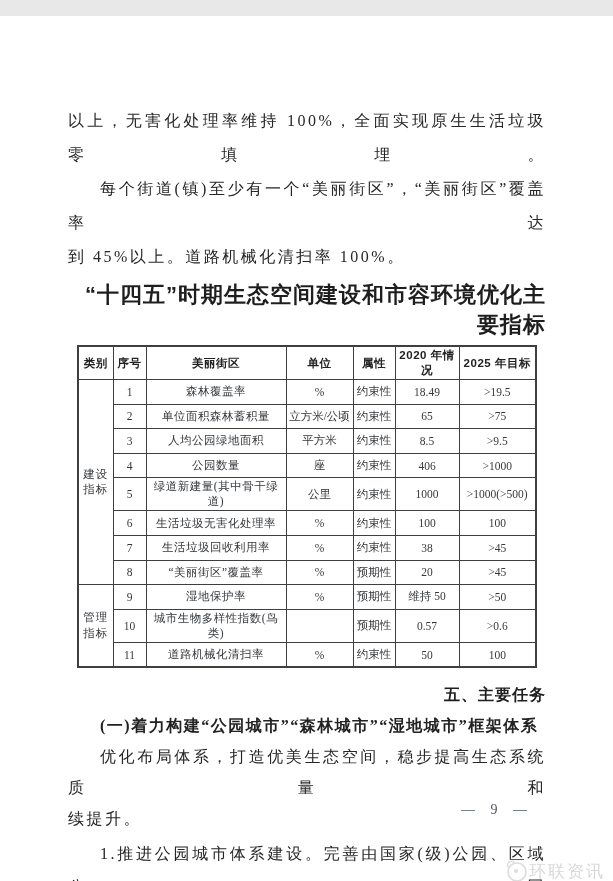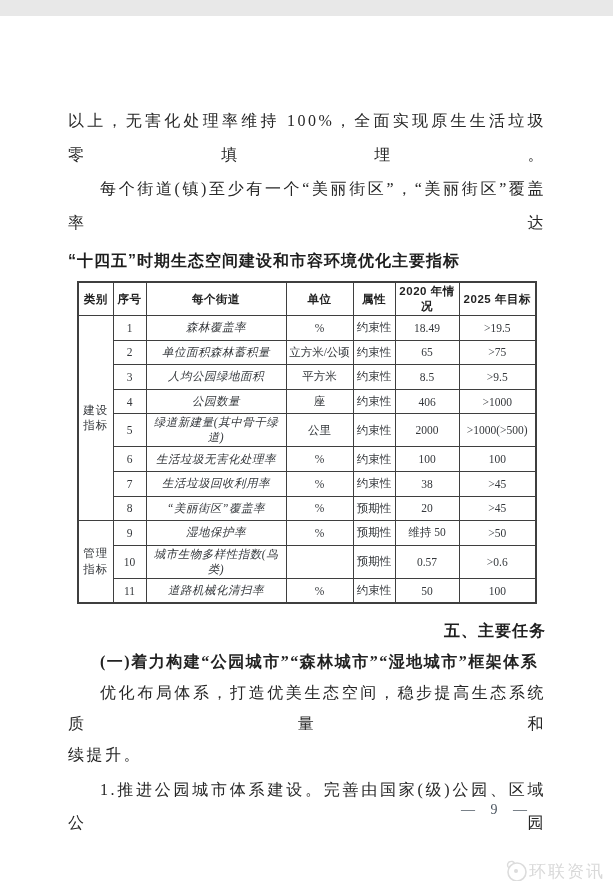--- a/index.html
+++ b/index.html
@@ -20,23 +20,23 @@
     line-height:34px;
     letter-spacing:2.5px;
     white-space:nowrap;
   }
   .fill{text-align:justify;text-align-last:justify;white-space:normal;}
   .indent{text-indent:2em;}
 
   .table-title{
     font-family:"Liberation Sans","DejaVu Sans",sans-serif;
     font-weight:bold;
-    font-size:16px;
+    font-size:22px;
     letter-spacing:1px;
-    text-align:left;
+    text-align:right;
     line-height:30px;
     margin-top:6px;
     color:#1e1e1e;
   }
 
   table.indicators{
     border-collapse:collapse;
     table-layout:fixed;
     width:398px;
     margin:5px 0 0 9px;
@@ -52,21 +52,21 @@
     overflow:hidden;
   }
   table.indicators th{
     font-family:"Liberation Sans","DejaVu Sans",sans-serif;
     font-weight:bold;
     height:19px;
     color:#222;
     letter-spacing:0.5px;
   }
   table.indicators td{height:21.6px;}
-  td.name{text-align:left;padding-left:6px;letter-spacing:0.5px;font-style:italic;}
+  td.name{text-align:left;padding-left:6px;letter-spacing:0.5px;}
   td.group{
     letter-spacing:1px;
     line-height:1.35;
     word-break:break-all;
     font-size:11.5px;
     padding:0 4px;
   }
 
   .sec-heading{
     font-family:"Liberation Sans","DejaVu Sans",sans-serif;
@@ -117,39 +117,40 @@
 
 <div class="page">
   <div class="content">
 
     <div class="pblock">
       <div class="pline fill">以上，无害化处理率维持 100%，全面实现原生生活垃圾零填埋。</div>
     </div>
 
     <div class="pblock">
       <div class="pline fill indent">每个街道(镇)至少有一个“美丽街区”，“美丽街区”覆盖率达</div>
+      <div class="pline">到 45%以上。道路机械化清扫率 100%。</div>
     </div>
 
     <div class="table-title">“十四五”时期生态空间建设和市容环境优化主要指标</div>
 
     <table class="indicators">
       <colgroup>
         <col style="width:35px">
           <col style="width:33px">
           <col style="width:140px">
         <col style="width:67px">
           <col style="width:42px">
           <col style="width:64px">
           <col style="width:77px">
       </colgroup>
       <thead>
         <tr>
           <th>类别</th>
           <th>序号</th>
-          <th>每个街道</th>
+          <th>美丽街区</th>
           <th>单位</th>
           <th>属性</th>
           <th>2020 年情况</th>
           <th>2025 年目标</th>
         </tr>
       </thead>
       <tbody>
         <tr>
           <td class="group" rowspan="8">建设指标</td>
           <td>1</td>
@@ -181,21 +182,21 @@
           <td>座</td>
           <td>约束性</td>
           <td>406</td>
           <td>&gt;1000</td>
         </tr>
         <tr>
           <td>5</td>
           <td class="name">绿道新建量(其中骨干绿道)</td>
           <td>公里</td>
           <td>约束性</td>
-          <td>2000</td>
+          <td>1000</td>
           <td>&gt;1000(&gt;500)</td>
         </tr>
         <tr>
           <td>6</td>
           <td class="name">生活垃圾无害化处理率</td>
           <td>%</td>
           <td>约束性</td>
           <td>100</td>
           <td>100</td>
         </tr>

